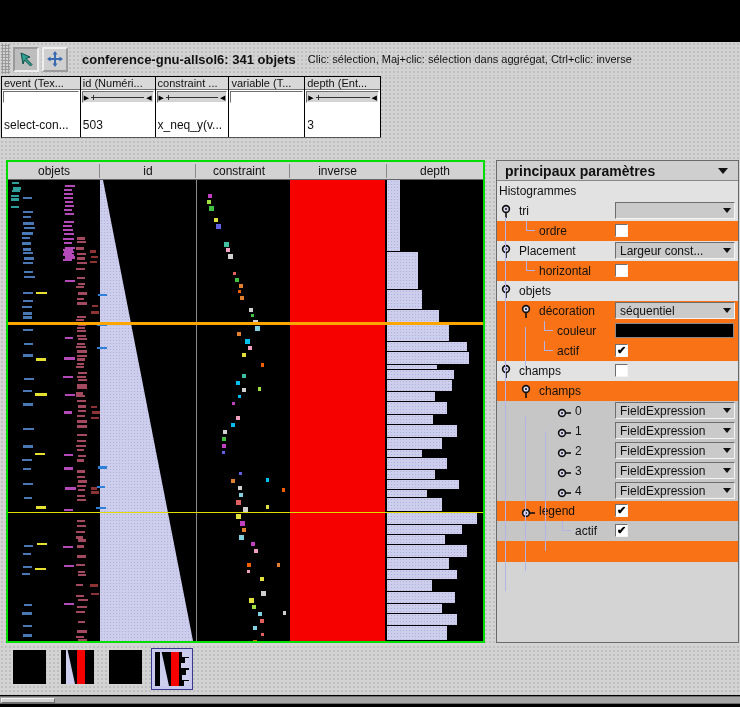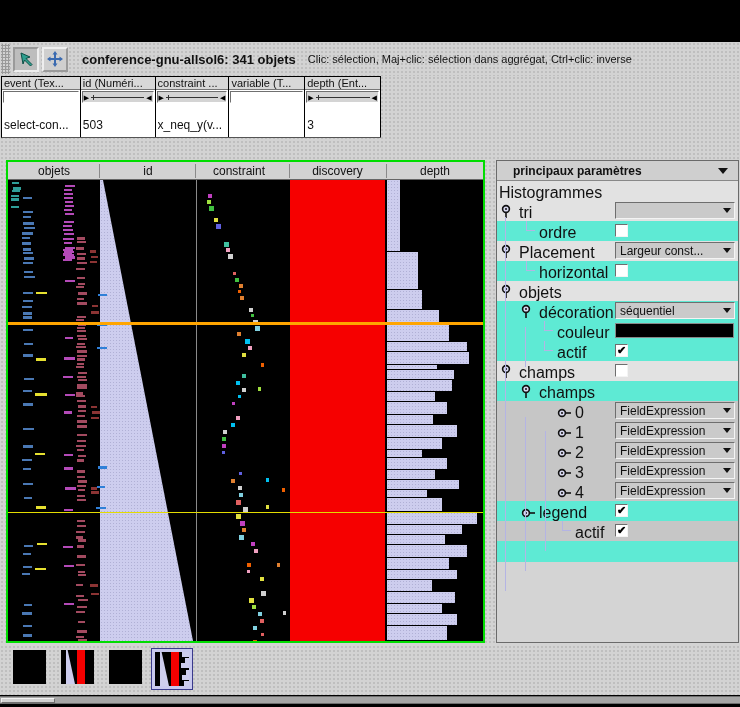--- a/index.html
+++ b/index.html
@@ -73,30 +73,30 @@
     background-size:3px 3px; }
   .cursorline { position:absolute; left:0; width:475px; }
   .dash { position:absolute; }
   .dot { position:absolute; }
 
   
   #panel { position:absolute; left:496px; top:160px; width:243px; height:483px;
     border:1px solid #6a6a6a; background:#d4d4d4; }
   #panel-header { height:20px; background:#cfcfcf; border-bottom:1px solid #888;
     display:flex; align-items:center; position:relative; }
-  #panel-header .ph-label { font-weight:bold; font-size:12px; color:#111; margin-left:16px; }
+  #panel-header .ph-label { font-weight:bold; font-size:14px; color:#111; margin-left:8px; }
   .tri-down { width:0; height:0; border-left:5px solid transparent; border-right:5px solid transparent;
     border-top:6px solid #111; }
   #panel-header .tri-down { position:absolute; right:10px; top:7px; }
   #panel-body { position:relative; height:461px; overflow:hidden; }
   .prow { position:relative; height:20px; width:100%; }
   .shade-l { background:#e2e2e2; }
-  .shade-m { background:#5eead4;text-decoration:underline; }
+  .shade-m { background:#f97316;text-decoration:underline; }
   .shade-d { background:#c6c6c6; }
-  .prow-label { position:absolute; top:3px; font-size:16px; color:#111; white-space:nowrap; }
+  .prow-label { position:absolute; top:3px; font-size:12px; color:#111; white-space:nowrap; }
   .pselect { position:absolute; left:118px; top:1px; width:120px; height:17px; background:#cacaca;
     border:1px solid; border-color:#6e6e6e #f4f4f4 #f4f4f4 #6e6e6e; font-size:12px; color:#111;
     padding:1px 14px 0 4px; overflow:hidden; white-space:nowrap; }
   .pselect .tri-down { position:absolute; right:3px; top:5px; border-top-width:5px;
     border-left-width:4px; border-right-width:4px; }
   .pcheck { position:absolute; left:118px; top:3px; width:13px; height:13px; background:#fff;
     border:1px solid; border-color:#6e6e6e #f4f4f4 #f4f4f4 #6e6e6e;
     font-size:11px; line-height:11px; text-align:center; color:#000; font-weight:bold; }
   .pcolor { position:absolute; left:118px; top:2px; width:119px; height:15px;
     border:1px solid #888; }
@@ -213,21 +213,21 @@
       </div>
     </div>
 
   <div id="vizframe">
     <div id="vizhead">
         <div class="vizhead-label" style="left: 0px; width: 92px;">objets</div>
         <div class="vizhead-label" style="left: 92px; width: 96px;">id</div>
         <div class="vizhead-sep" style="left: 91px;"></div>
         <div class="vizhead-label" style="left: 184px; width: 94px;">constraint</div>
         <div class="vizhead-sep" style="left: 187px;"></div>
-        <div class="vizhead-label" style="left: 282px; width: 95px;">discovery</div>
+        <div class="vizhead-label" style="left: 282px; width: 95px;">inverse</div>
         <div class="vizhead-sep" style="left: 281px;"></div>
         <div class="vizhead-label" style="left: 379px; width: 96px;">depth</div>
         <div class="vizhead-sep" style="left: 378px;"></div>
       </div>
     <div id="vizcanvas">
         <div class="vcol-red" style="left: 282px; width: 95px; background: rgb(246, 0, 0);"></div>
         <div class="vsep" style="left: 188px;"></div>
         <div class="wedge" style="position: absolute; left: 92px; top: 0px; width: 93px; height: 461px; clip-path: polygon(0px 0px, 3px 0px, 93px 100%, 0px 100%);"></div>
         <div class="dash" style="left: 4px; top: 2px; width: 7px; height: 2px; background: rgb(47, 159, 153);"></div>
         <div class="dash" style="left: 5px; top: 7px; width: 8px; height: 3px; background: rgb(47, 159, 153);"></div>

